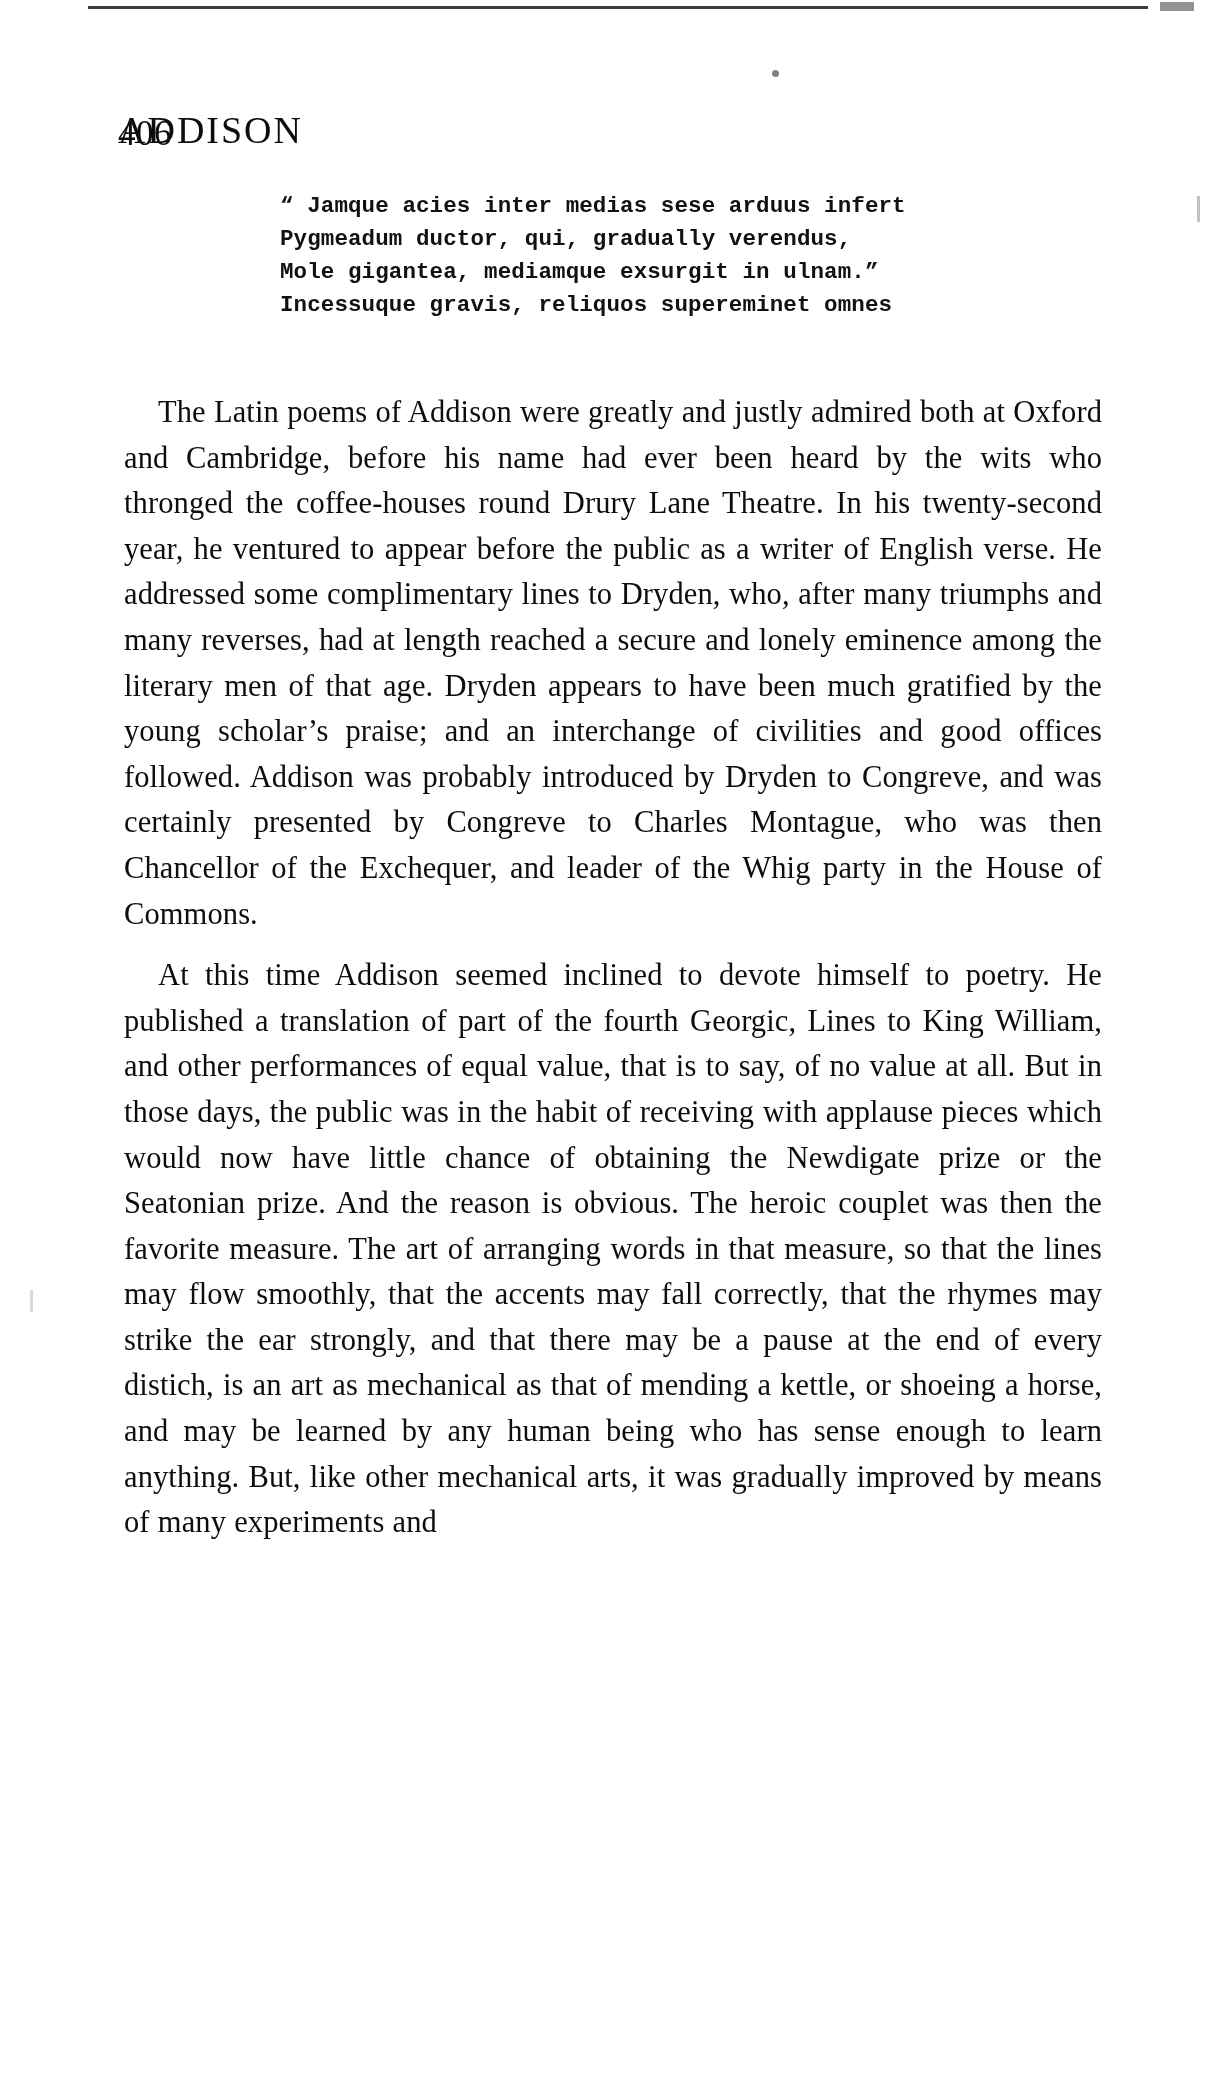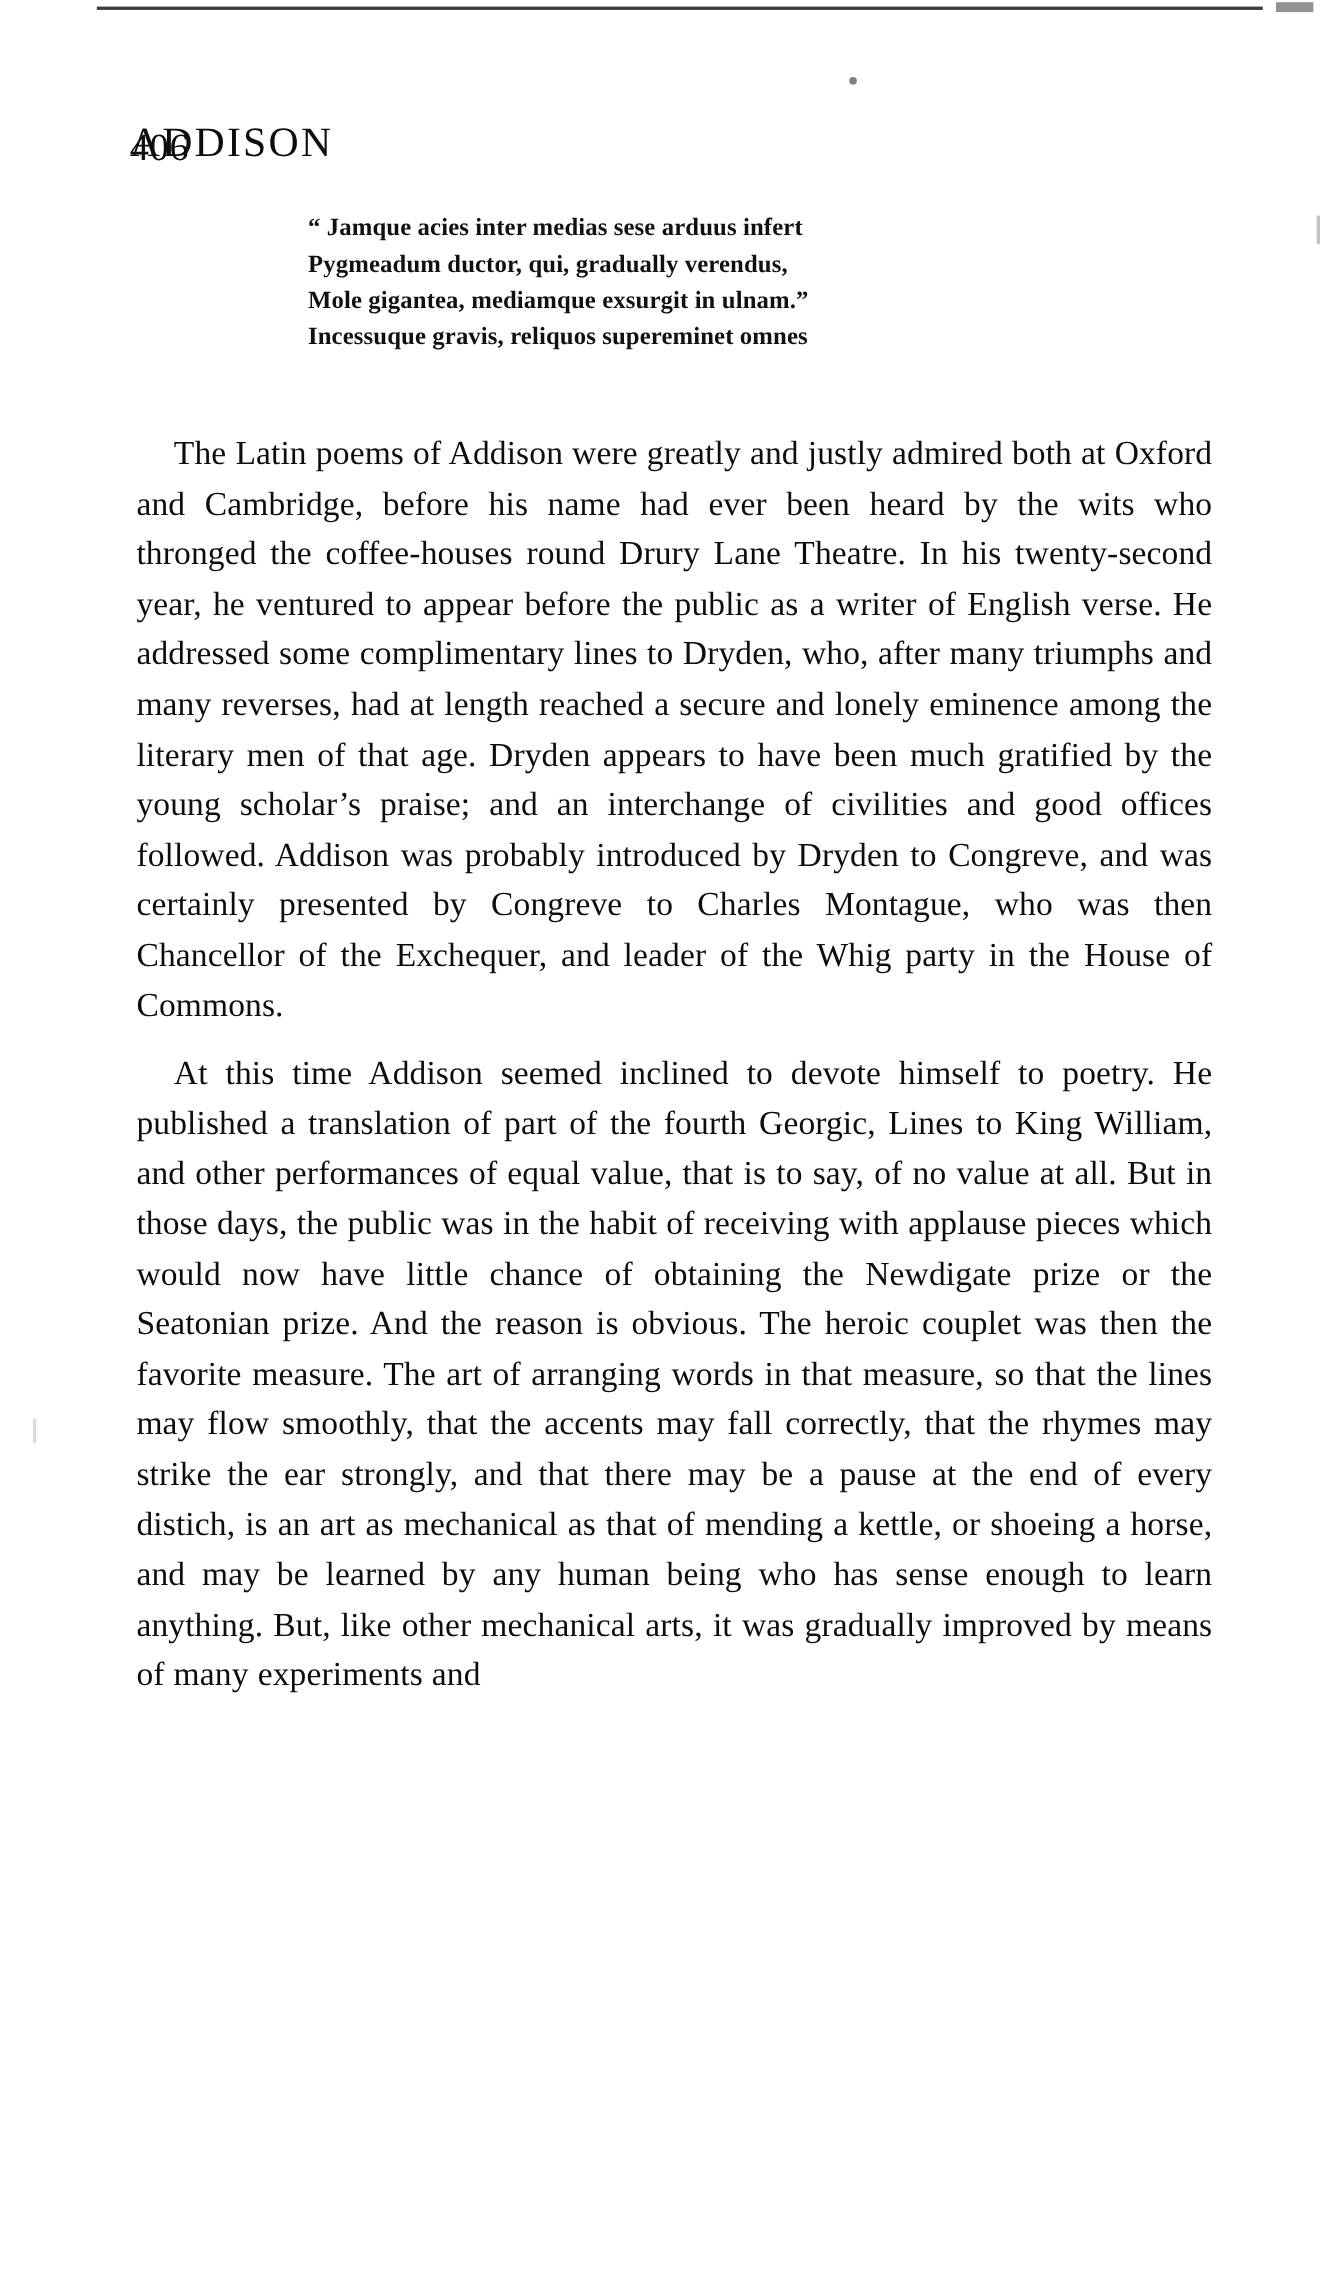--- a/index.html
+++ b/index.html
@@ -80,21 +80,21 @@
   }
 
   .verse {
     position: absolute;
     top: 190px;
     left: 280px;
     width: 700px;
     font-size: 22.5px;
     line-height: 33px;
     font-weight: 700;
-    font-family: Liberation Serif, serif;
+    font-family: Liberation Mono, monospace;
     letter-spacing: 0.1px;
     color: #111;
   }
   .verse .vline { white-space: pre-wrap; }
 
   .body-text {
     position: absolute;
     top: 374px;
     left: 108px;
     width: 1010px;

